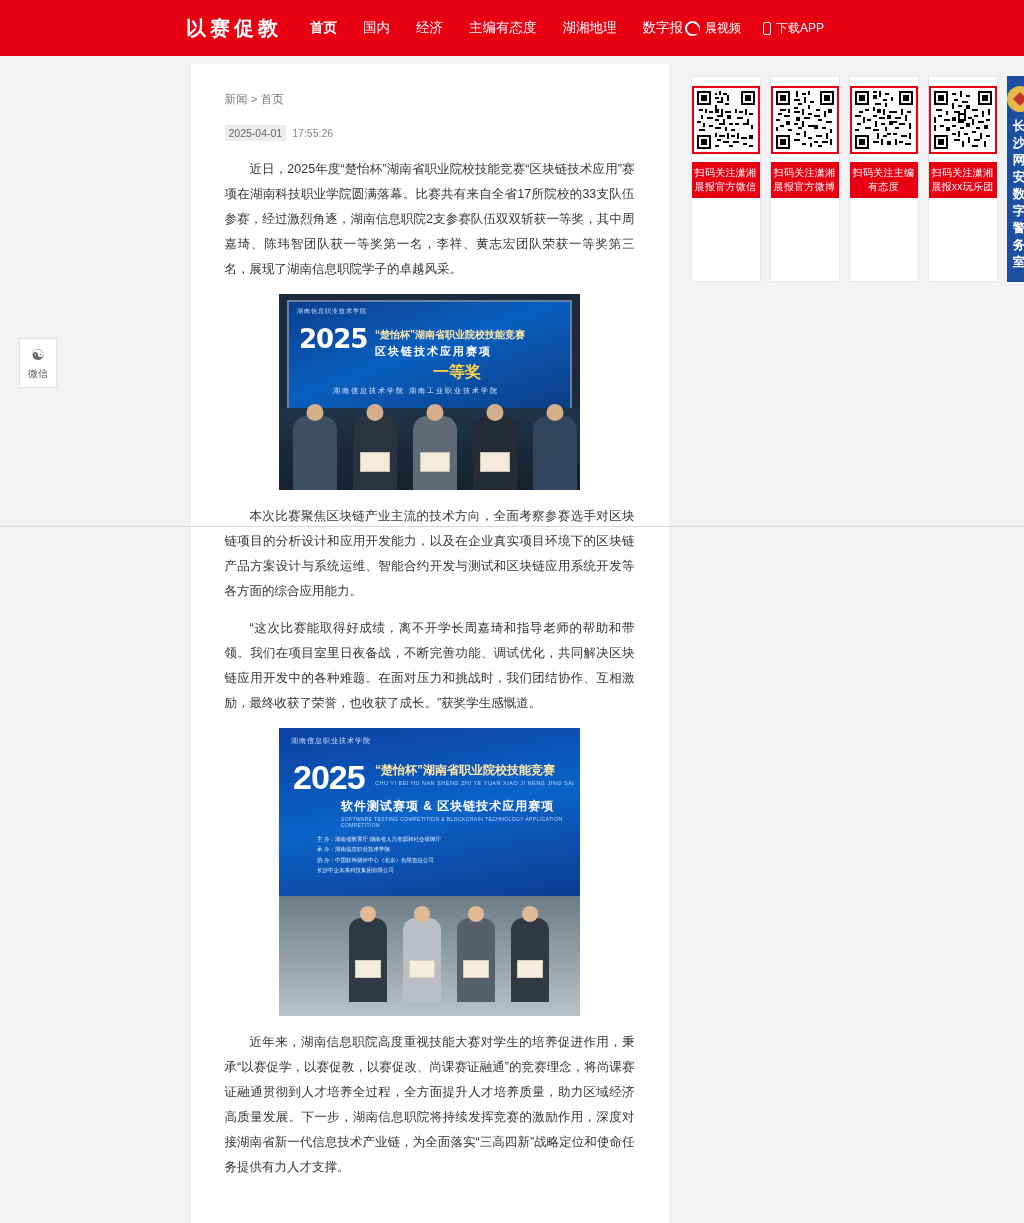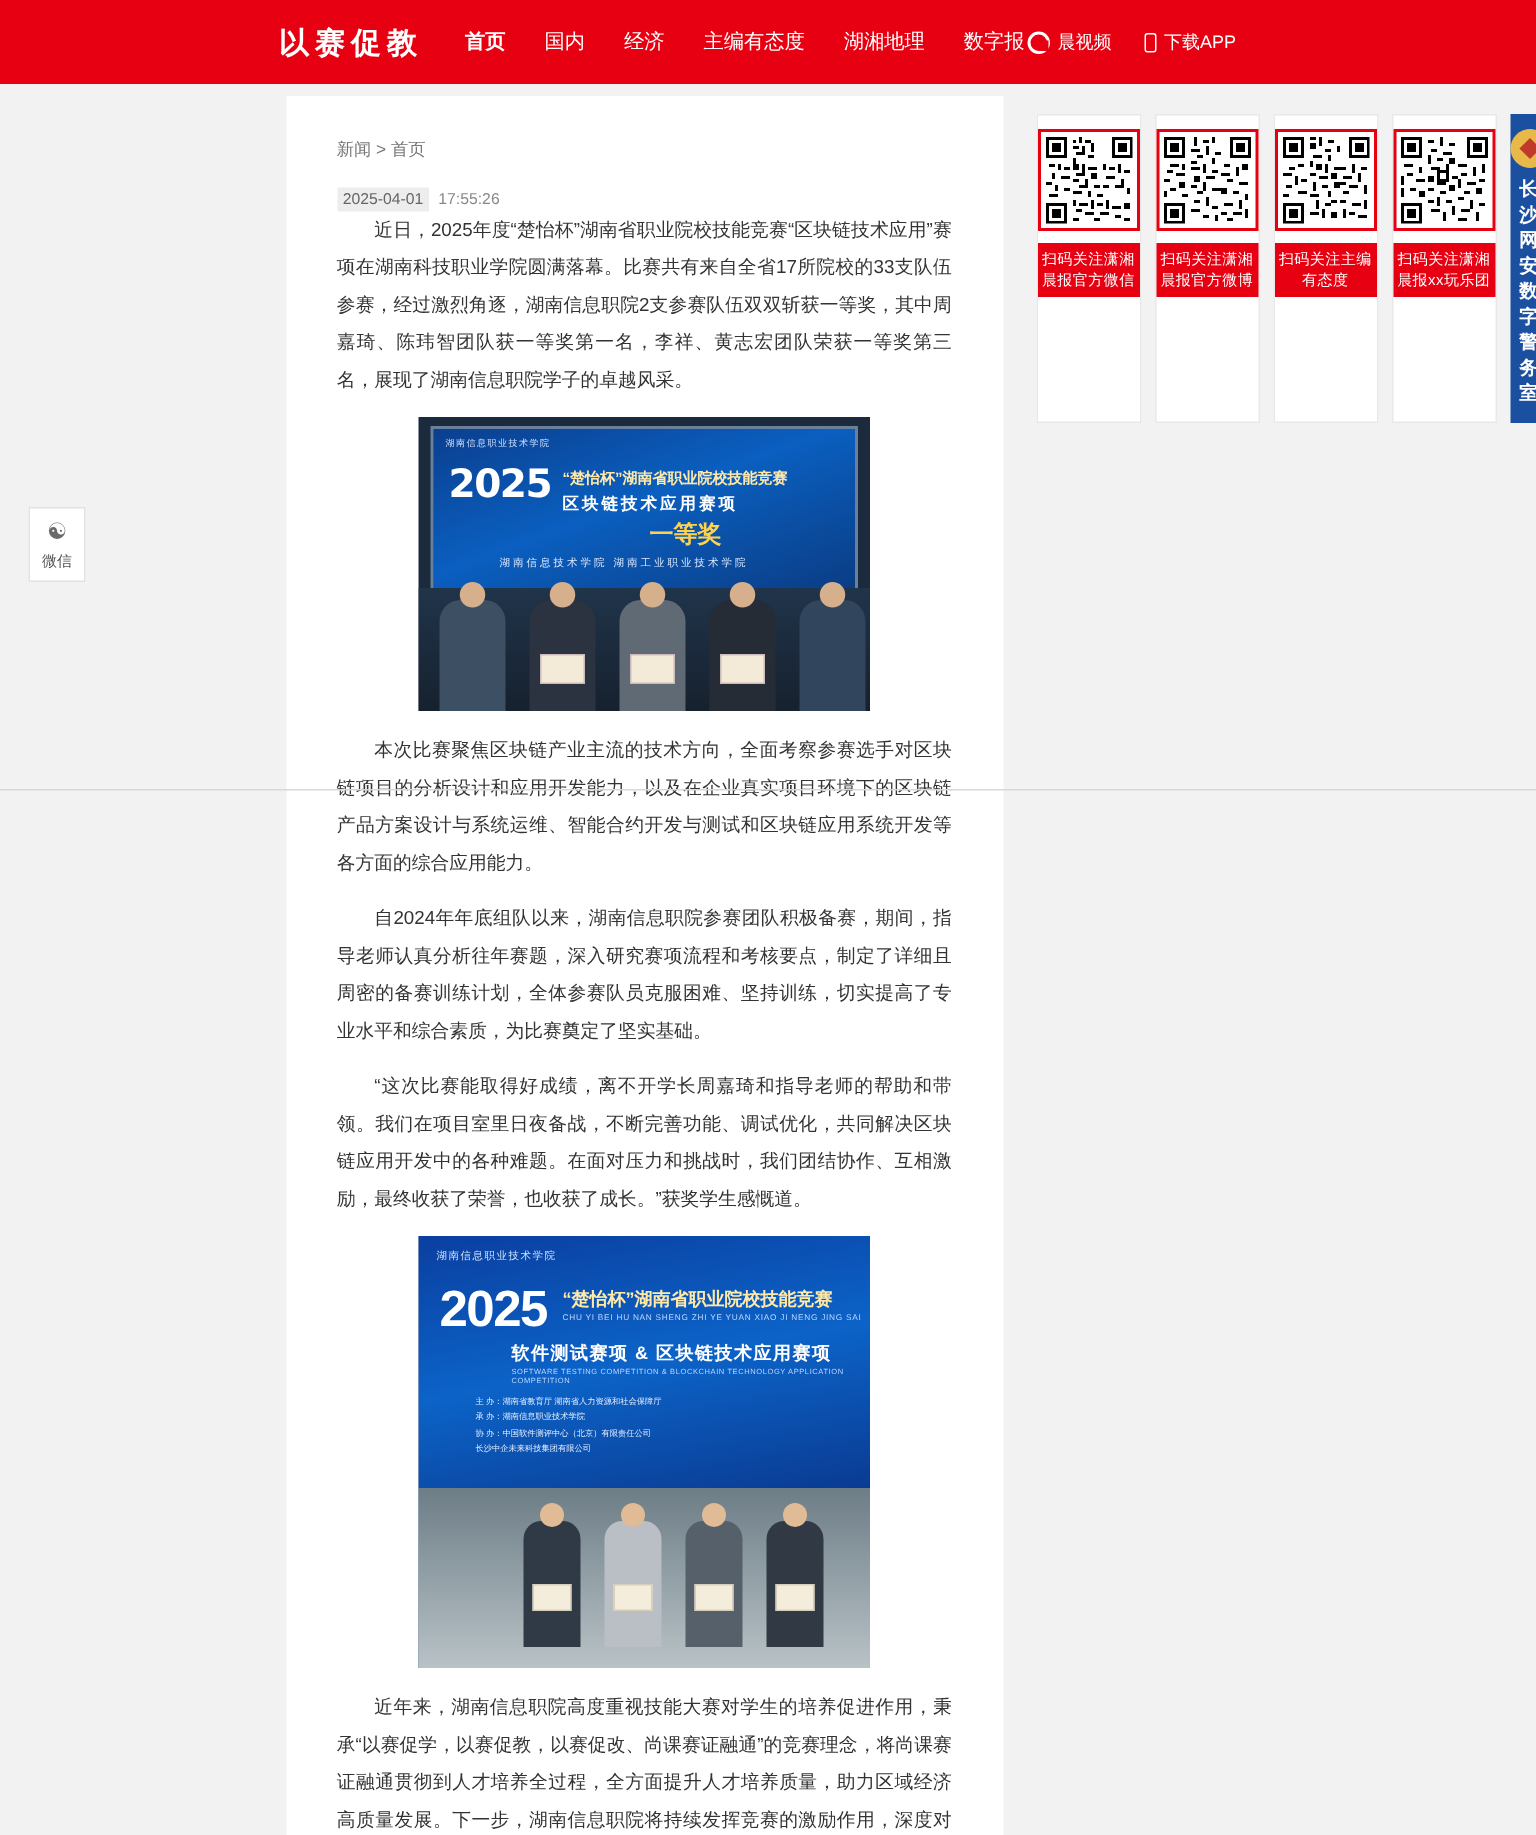--- a/index.html
+++ b/index.html
@@ -103,20 +103,21 @@
     font-size:19px;
     line-height:1.5;
     margin:0 0 16px 0;
     font-weight:bold;
     color:#111;
     font-family:"DejaVu Sans", sans-serif;
   }
   .meta {
     font-size:10.5px;
     color:#888;
+    margin-bottom:16px;
     display:flex;
     align-items:center;
     gap:6px;
   }
   .meta .date {
     background:#ededed;
     padding:2px 4px;
     color:#666;
   }
   p.body {
@@ -378,21 +379,20 @@
             <span class="p1-head"></span>
             <span class="p1-cert"></span>
           </div>
         <div class="p1-person" style="left:254px;background:#31455c;">
             <span class="p1-head"></span>
           </div>
       </div>
     </div>
 
     <p class="body">本次比赛聚焦区块链产业主流的技术方向，全面考察参赛选手对区块链项目的分析设计和应用开发能力，以及在企业真实项目环境下的区块链产品方案设计与系统运维、智能合约开发与测试和区块链应用系统开发等各方面的综合应用能力。</p>
-    <p class="body">自2024年年底组队以来，湖南信息职院参赛团队积极备赛，期间，指导老师认真分析往年赛题，深入研究赛项流程和考核要点，制定了详细且周密的备赛训练计划，全体参赛队员克服困难、坚持训练，切实提高了专业水平和综合素质，为比赛奠定了坚实基础。</p>
     <p class="body">“这次比赛能取得好成绩，离不开学长周嘉琦和指导老师的帮助和带领。我们在项目室里日夜备战，不断完善功能、调试优化，共同解决区块链应用开发中的各种难题。在面对压力和挑战时，我们团结协作、互相激励，最终收获了荣誉，也收获了成长。”获奖学生感慨道。</p>
 
     <div class="photo photo2">
       <div class="p2-top">
         <div class="sch">湖南信息职业技术学院</div>
         <div class="year">2025</div>
         <div class="ttl">“楚怡杯”湖南省职业院校技能竞赛</div>
         <div class="ttl-en">CHU YI BEI  HU NAN SHENG ZHI YE YUAN XIAO JI NENG JING SAI</div>
         <div class="sub">软件测试赛项 &amp; 区块链技术应用赛项</div>
         <div class="sub-en">SOFTWARE TESTING COMPETITION &amp; BLOCKCHAIN TECHNOLOGY APPLICATION COMPETITION</div>

